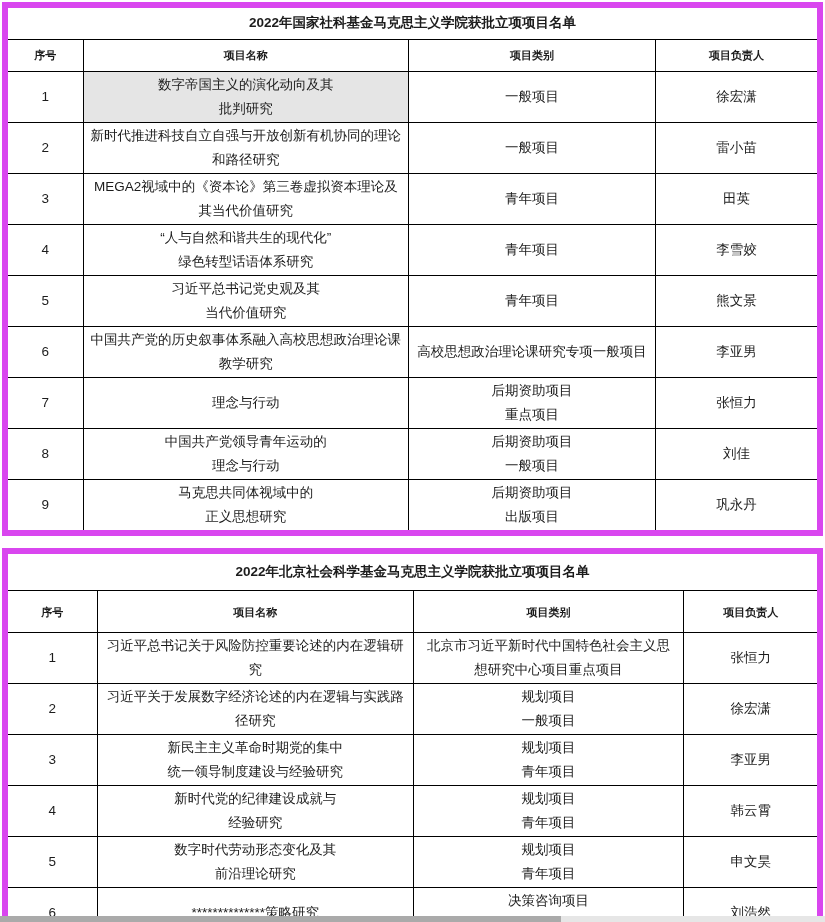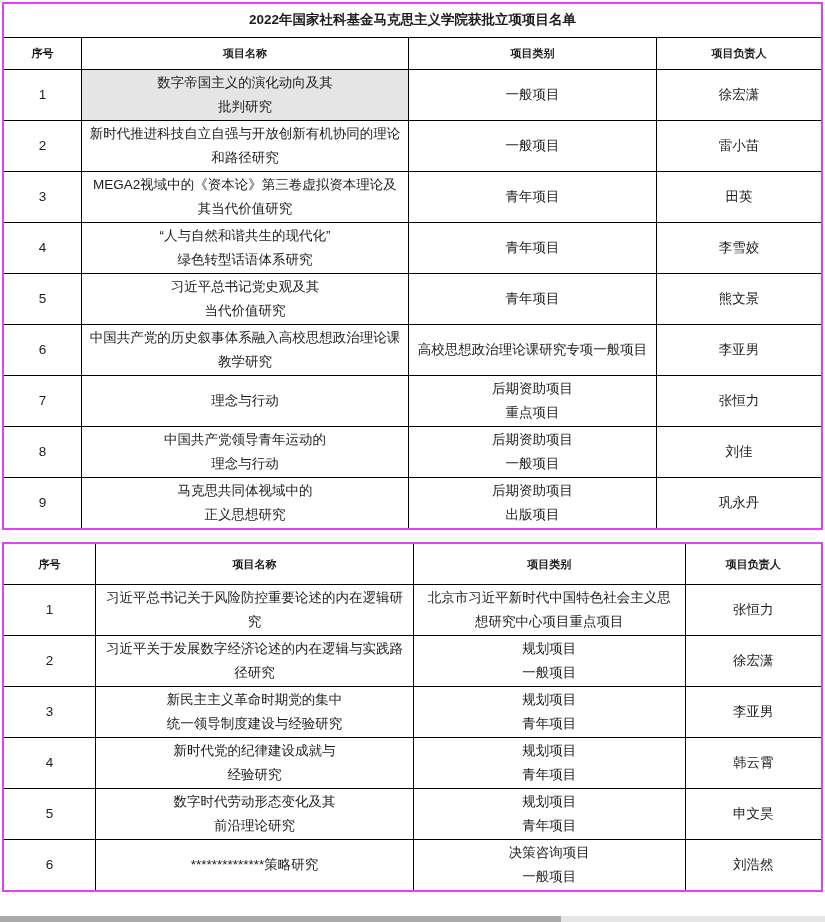--- a/index.html
+++ b/index.html
@@ -13,21 +13,21 @@
     color: #1c1c1c;
   }
   .page {
     padding: 2px 2px 0 2px;
     box-sizing: border-box;
   }
   table.grid {
     border-collapse: collapse;
     width: 821px;
     table-layout: fixed;
-    border: 2px solid #d946ef;
+    border: 6px solid #d946ef;
   }
   table.grid td, table.grid th {
     border: 1px solid #000;
     text-align: center;
     vertical-align: middle;
     font-size: 13.5px;
     line-height: 24px;
     padding: 1px 6px;
     box-sizing: border-box;
     overflow: hidden;
@@ -169,20 +169,23 @@
 
   <table class="grid t2">
     <colgroup>
         <col class="c-no">
         <col class="c-name">
         <col class="c-cat">
         <col class="c-lead">
       </colgroup>
     <tbody>
       <tr>
+        <td class="title-cell" colspan="4">2022年北京社会科学基金马克思主义学院获批立项项目名单</td>
+      </tr>
+      <tr>
         <th>序号</th>
         <th>项目名称</th>
         <th>项目类别</th>
         <th>项目负责人</th>
       </tr>
       <tr>
         <td class="data-cell">1</td>
         <td class="data-cell pre">习近平总书记关于风险防控重要论述的内在逻辑研
 究</td>
         <td class="data-cell pre">北京市习近平新时代中国特色社会主义思

